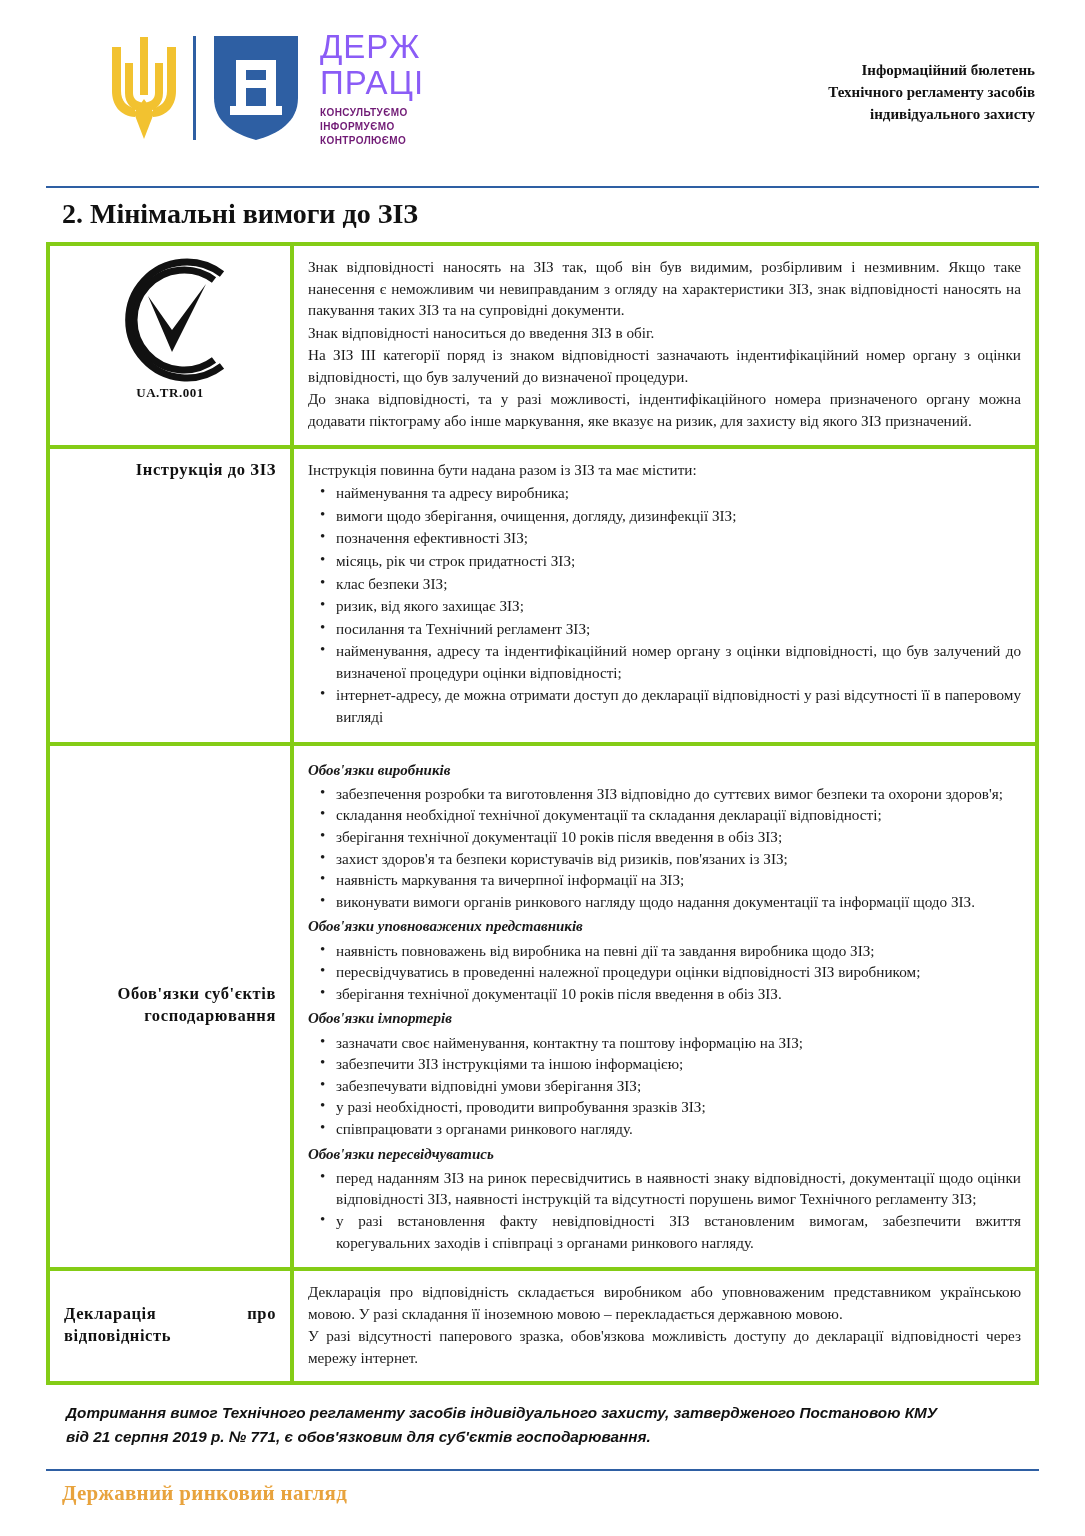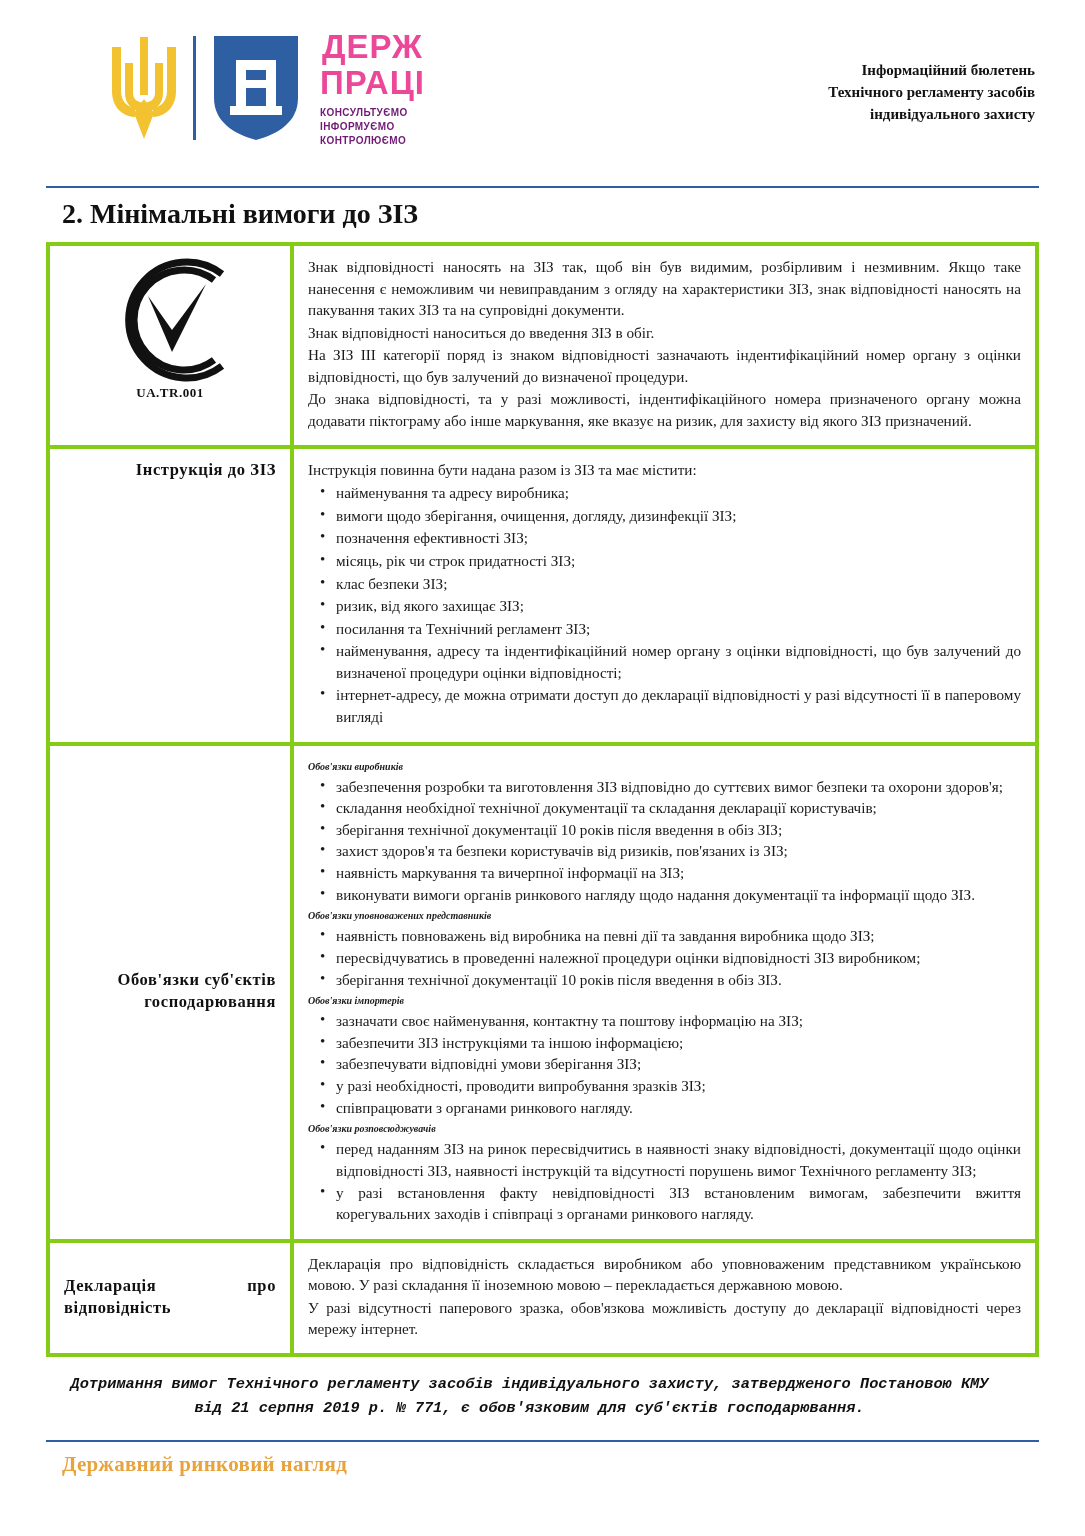--- a/index.html
+++ b/index.html
@@ -52,26 +52,25 @@
   .shield-wrap {
     width: 96px;
     height: 112px;
   }
   .logo-text {
     margin-left: 14px;
     line-height: 1;
   }
   .logo-text .big {
     font-family: "Liberation Sans", sans-serif;
-    font-weight: bold;
+    font-weight: normal;
     font-size: 33px;
-    color: #ec4899;
+    color: #8b5cf6;
     letter-spacing: 1px;
     display: block;
-    text-align: center;
   }
   .logo-text .big.second { margin-top: 3px; }
   .logo-text .small {
     font-family: "Liberation Sans", sans-serif;
     font-weight: bold;
     font-size: 10px;
     color: #701a75;
     display: block;
     letter-spacing: .4px;
     margin-top: 4px;
@@ -140,21 +139,21 @@
     padding-top: 18px;
   }
   p.para {
     margin: 0 0 1px 0;
     text-align: justify;
   }
   p.para.first { text-indent: 0; }
   .subhead {
     font-weight: bold;
     font-style: italic;
-    font-size: 10px;
+    font-size: 15px;
     margin: 4px 0 2px 0;
   }
   ul.bul {
     margin: 2px 0 2px 0;
     padding-left: 28px;
     list-style: none;
   }
   ul.bul li {
     position: relative;
     margin: 0 0 1px 0;
@@ -173,27 +172,26 @@
   .mark-caption {
     font-size: 13px;
     letter-spacing: .5px;
     margin-top: -6px;
     font-family: "Liberation Serif", serif;
   }
 
   
   .footer-note {
     margin: 16px 46px 0 20px;
-    font-family: Liberation Mono, monospace;
+    font-family: Liberation Sans, sans-serif;
     font-weight: bold;
     font-style: italic;
     font-size: 15.3px;
     line-height: 1.55;
     color: #111;
-    text-align: center;
   }
   .rule-bottom {
     border-top: 2px solid #2e5fa3;
     margin-top: 20px;
   }
   .footer-brand {
     font-family: "Liberation Serif", serif;
     font-weight: bold;
     font-size: 21px;
     color: #e8a33d;
@@ -296,21 +294,21 @@
         </td>
       </tr>
 
       <tr>
         <td class="label-cell mid">Обов'язки суб'єктів господарювання</td>
         <td class="body-cell">
 
           <div class="subhead">Обов'язки виробників</div>
           <ul class="bul tight">
             <li>забезпечення розробки та виготовлення ЗІЗ відповідно до суттєвих вимог безпеки та охорони здоров'я;</li>
-            <li>складання необхідної технічної документації та складання декларації користувачів;</li>
+            <li>складання необхідної технічної документації та складання декларації відповідності;</li>
             <li>зберігання технічної документації 10 років після введення в обіз ЗІЗ;</li>
             <li>захист здоров'я та безпеки користувачів від ризиків, пов'язаних із ЗІЗ;</li>
             <li>наявність маркування та вичерпної інформації на ЗІЗ;</li>
             <li>виконувати вимоги органів ринкового нагляду щодо надання документації та інформації щодо ЗІЗ.</li>
           </ul>
 
           <div class="subhead">Обов'язки уповноважених представників</div>
           <ul class="bul tight">
             <li>наявність повноважень від виробника на певні дії та завдання виробника щодо ЗІЗ;</li>
             <li>пересвідчуватись в проведенні належної процедури оцінки відповідності ЗІЗ виробником;</li>
@@ -319,21 +317,21 @@
 
           <div class="subhead">Обов'язки імпортерів</div>
           <ul class="bul tight">
             <li>зазначати своє найменування, контактну та поштову інформацію на ЗІЗ;</li>
             <li>забезпечити ЗІЗ інструкціями та іншою інформацією;</li>
             <li>забезпечувати відповідні умови зберігання ЗІЗ;</li>
             <li>у разі необхідності, проводити випробування зразків ЗІЗ;</li>
             <li>співпрацювати з органами ринкового нагляду.</li>
           </ul>
 
-          <div class="subhead">Обов'язки розповсюджувачів</div>
+          <div class="subhead">Обов'язки пересвідчуватись</div>
           <ul class="bul tight">
             <li>перед наданням ЗІЗ на ринок пересвідчитись в наявності знаку відповідності, документації щодо оцінки відповідності ЗІЗ, наявності інструкцій та відсутності порушень вимог Технічного регламенту ЗІЗ;</li>
             <li>у разі встановлення факту невідповідності ЗІЗ встановленим вимогам, забезпечити вжиття корегувальних заходів і співпраці з органами ринкового нагляду.</li>
           </ul>
         </td>
       </tr>
 
       <tr>
         <td class="label-cell mid justify">Декларація про відповідність</td>
         <td class="body-cell">

